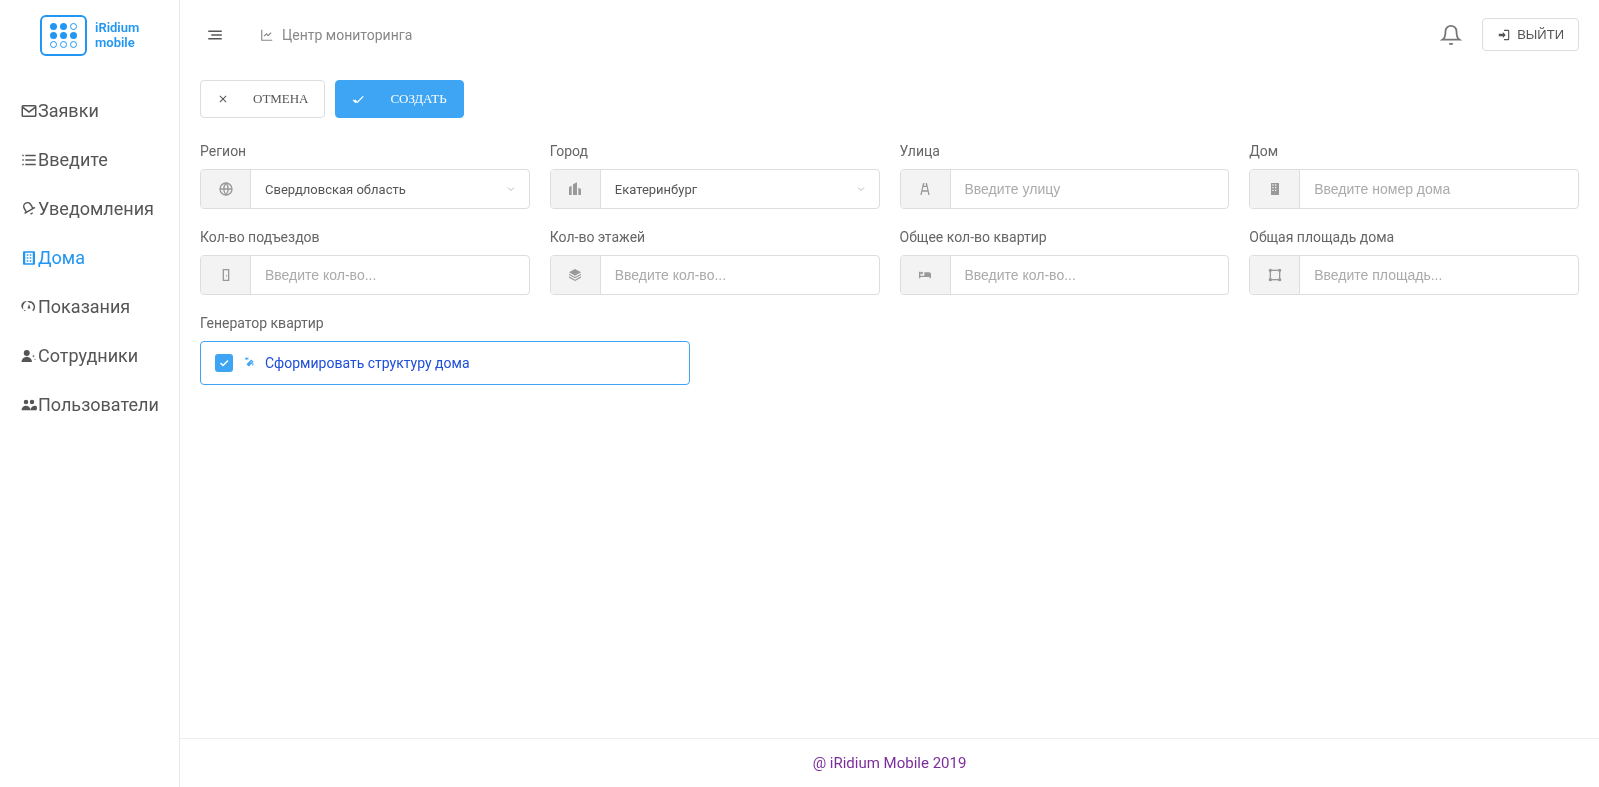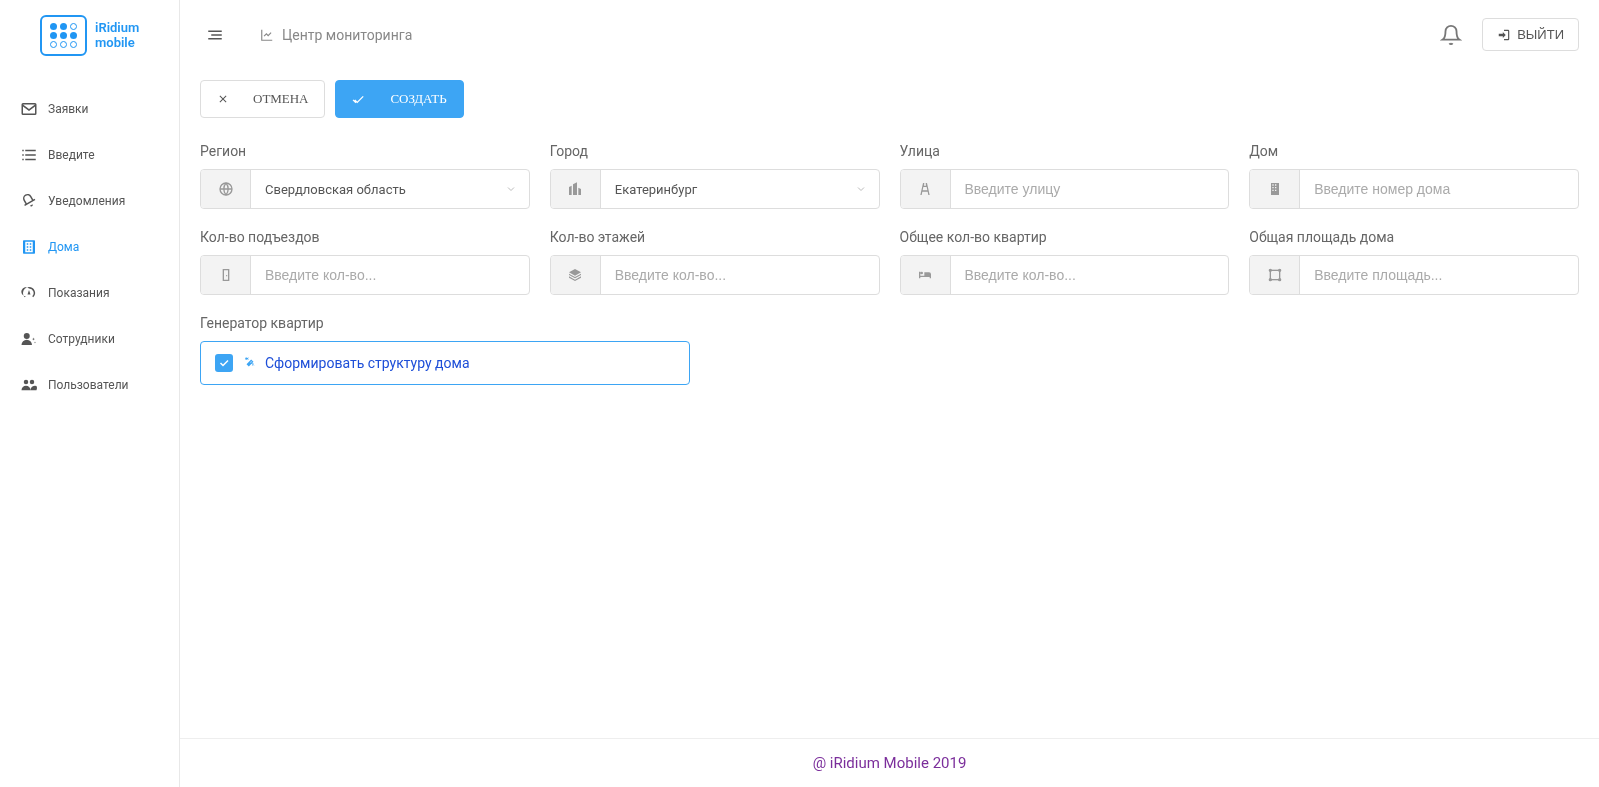--- a/index.html
+++ b/index.html
@@ -10,21 +10,21 @@
     
     .sidebar { width: 180px; border-right: 1px solid #e8e8e8; background: #fff; flex-shrink: 0; }
     .logo-wrap { padding: 15px 20px 20px 40px; display: flex; align-items: center; gap: 8px; }
     .logo-box { border: 2px solid #2196f3; border-radius: 6px; padding: 6px 8px; display: flex; flex-direction: column; gap: 2px; }
     .logo-row { display: flex; gap: 3px; }
     .logo-dot { width: 7px; height: 7px; border-radius: 50%; background: #2196f3; }
     .logo-dot.empty { background: transparent; border: 1.5px solid #2196f3; }
     .logo-text { color: #2196f3; font-weight: 600; font-size: 13px; line-height: 1.1; }
     
     .nav { padding: 10px 0; }
-    .nav-item { display: flex; align-items: center; gap: 10px; padding: 14px 20px; color: #555; cursor: pointer; font-size: 12px; }
+    .nav-item { display: flex; align-items: center; padding: 14px 20px; color: #555; cursor: pointer; font-size: 18px; }
     .nav-item.active { color: #2196f3; }
     .nav-icon { width: 18px; height: 18px; display: flex; align-items: center; justify-content: center; flex-shrink: 0; }
     
     
     .main { flex: 1; display: flex; flex-direction: column; }
     
     
     .topbar { height: 70px; display: flex; align-items: center; padding: 0 20px; border-bottom: 1px solid transparent; }
     .menu-toggle { width: 30px; height: 30px; display: flex; align-items: center; justify-content: center; cursor: pointer; color: #555; }
     .crumb { margin-left: 30px; display: flex; align-items: center; gap: 8px; color: #888; font-size: 14px; cursor: pointer; }

